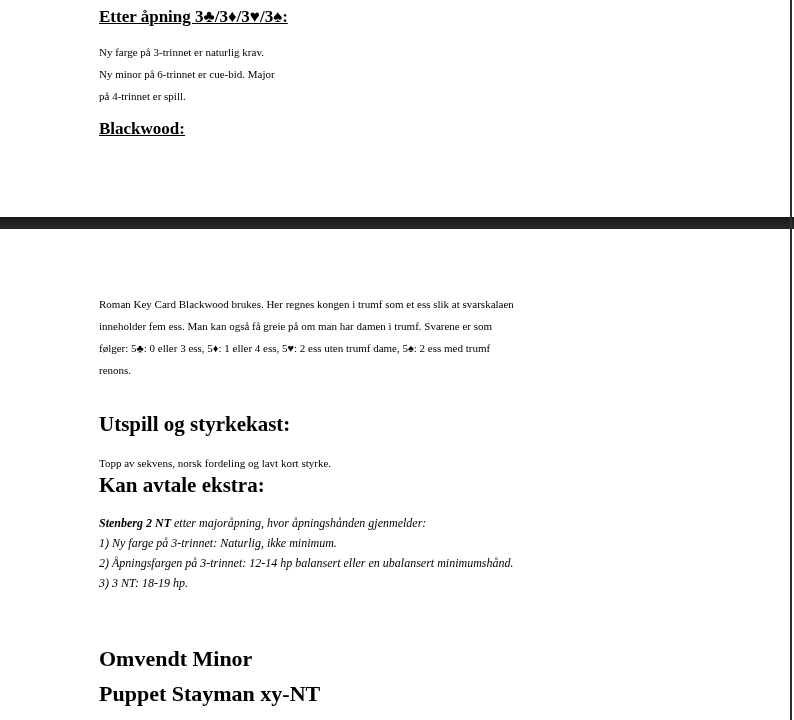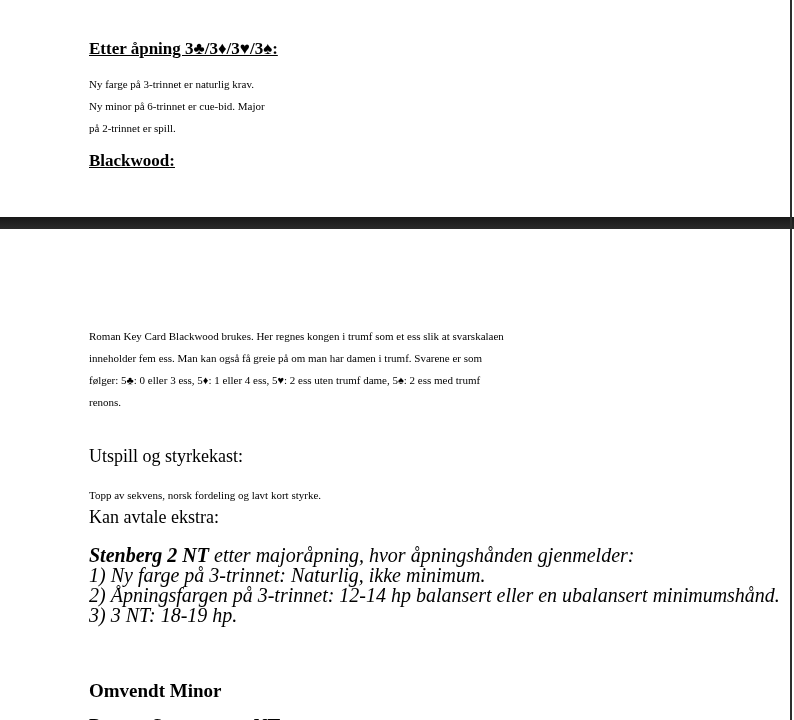--- a/index.html
+++ b/index.html
@@ -6,21 +6,21 @@
   html, body { background: #ffffff; }
   .viewer {
     position: relative;
     width: 794px;
     height: 720px;
     background: #ffffff;
     overflow: hidden;
     font-family: "Liberation Serif", "DejaVu Serif", serif;
     color: #000000;
   }
-  .abs { position: absolute; left: 89px; white-space: nowrap; margin-top: 32px; }
+  .abs { position: absolute; left: 99px; white-space: nowrap; }
 
   
   .h-small {
     font-size: 17px;
     font-weight: bold;
     text-decoration: underline;
     line-height: 22px;
   }
   .body-text { font-size: 11px; line-height: 22px; }
 
@@ -34,40 +34,40 @@
   
   .page-edge-line {
     position: absolute;
     left: 790px; top: 0;
     width: 2px; height: 720px;
     background: #2e2e2e;
   }
 
   
   .h-large {
-    font-size: 18px;
-    font-weight: normal;
+    font-size: 21px;
+    font-weight: bold;
     line-height: 26px;
     text-align: right;
   }
-  .italic-block { font-size: 20px; font-style: italic; line-height: 20px; }
+  .italic-block { font-size: 12px; font-style: italic; line-height: 20px; }
   .italic-block .lead-bold { font-weight: bold; }
-  .bold-line { font-size: 19px; font-weight: bold; line-height: 22px; }
+  .bold-line { font-size: 22px; font-weight: bold; line-height: 22px; }
 </style>
 </head>
 <body>
 
 <div class="viewer">
 
   <div class="abs h-small" style="top:6px">Etter åpning 3♣/3♦/3♥/3♠:</div>
 
   <div class="abs body-text" style="top:41px">
     <div>Ny farge på 3-trinnet er naturlig krav.</div>
     <div>Ny minor på 6-trinnet er cue-bid. Major</div>
-    <div>på 2-trinnet er spill.</div>
+    <div>på 4-trinnet er spill.</div>
   </div>
 
   <div class="abs h-small" style="top:118px">Blackwood:</div>
 
   <div class="page-separator"></div>
 
   <div class="page-edge-line"></div>
 
   <div class="abs body-text" style="top:293px">
     <div>Roman Key Card Blackwood brukes. Her regnes kongen i trumf som et ess slik at svarskalaen</div>

